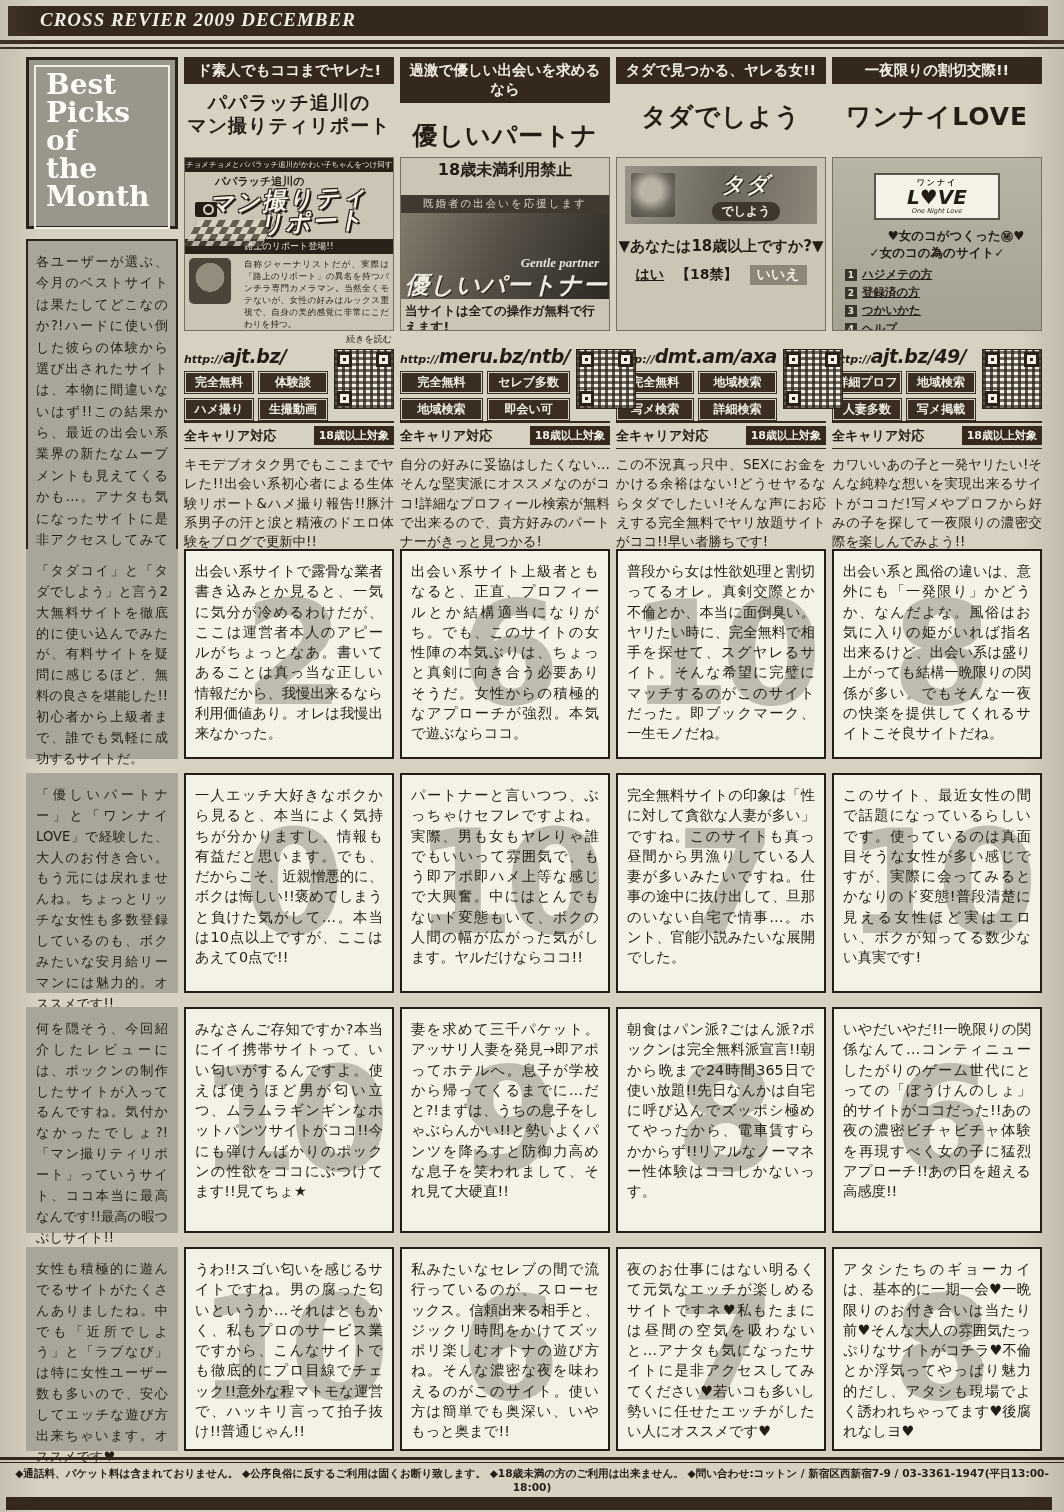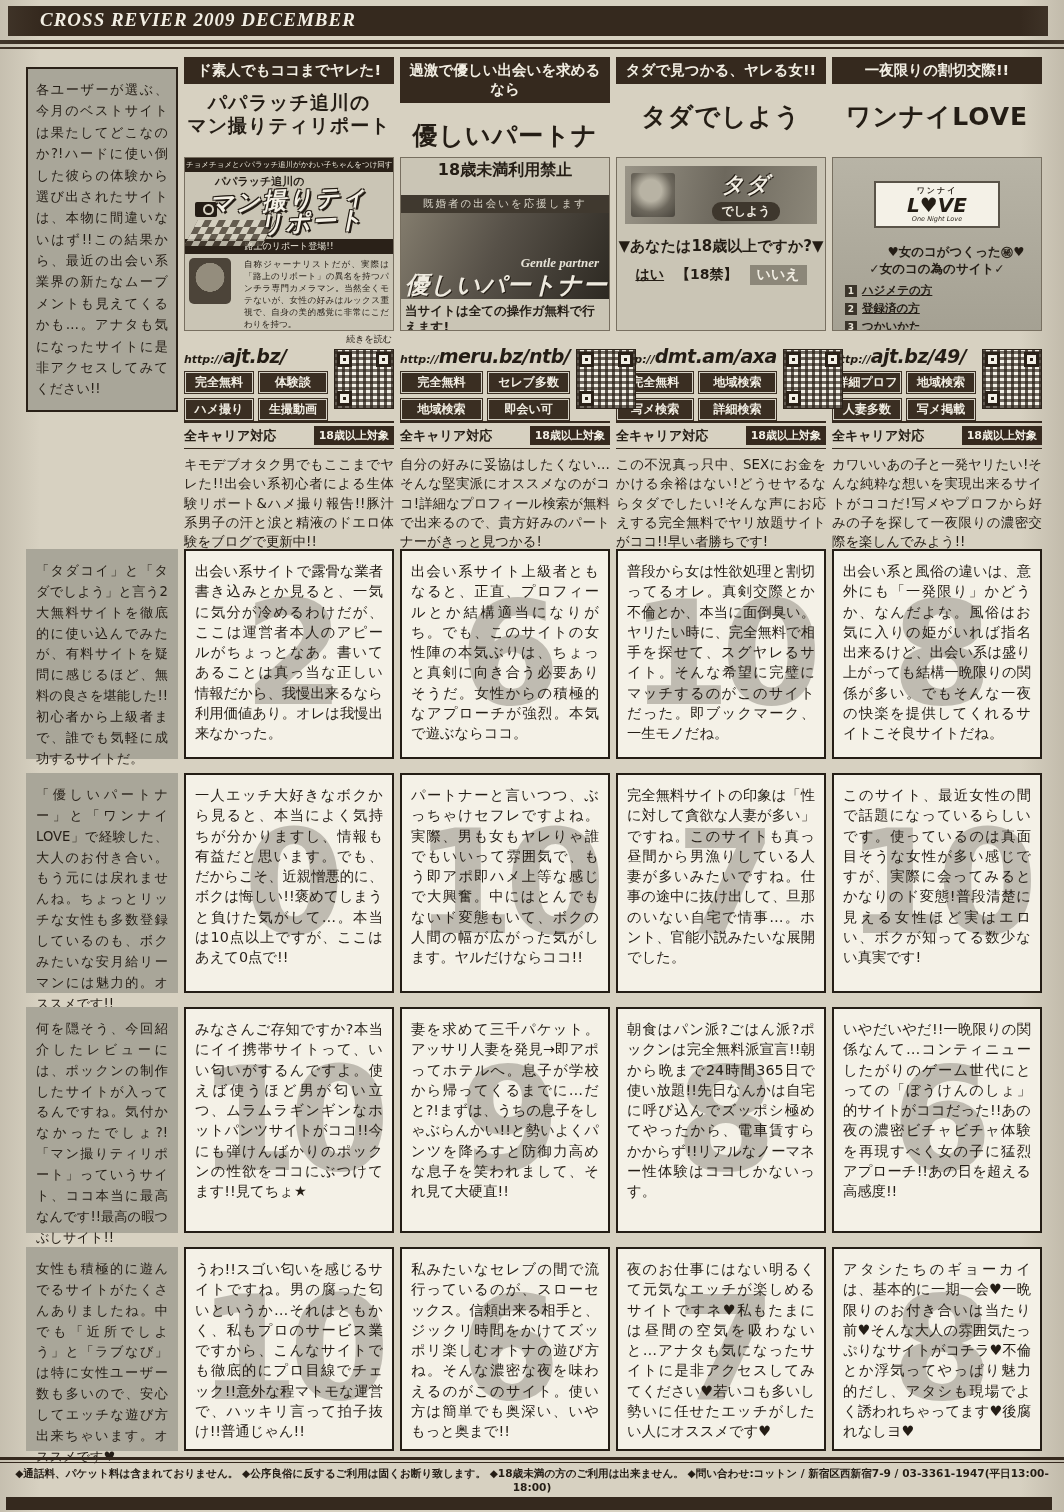--- a/index.html
+++ b/index.html
@@ -106,21 +106,21 @@
         text-shadow:1px 1px 0 #241d15,-1px -1px 0 #241d15;}
   .s3-logo .small{display:inline-block;background:#3e372d;border-radius:9px;font-size:12px;
         font-weight:700;padding:1px 9px;margin-top:2px;}
   .s3-q{font-size:15px;font-weight:800;text-align:center;margin-top:12px;line-height:1.35;}
   .s3-a{display:flex;justify-content:center;align-items:center;gap:12px;margin-top:9px;
         font-size:14px;font-weight:700;}
   .s3-yes{text-decoration:underline;}
   .s3-no{background:#8c8779;color:#f2eee3;padding:1px 7px;}
   
   .s4{height:100%;padding-top:7px;background:linear-gradient(#b8b4a6,#a5a193);box-sizing:border-box;}
-  .s4-logobox{width:122px;margin:16px auto;background:#f4f1e7;border:2px solid #595348;
+  .s4-logobox{width:122px;margin:8px auto;background:#f4f1e7;border:2px solid #595348;
         text-align:center;padding:2px 0 3px;}
   .s4-kana{font-size:8px;font-weight:700;letter-spacing:2px;}
   .s4-love{font-size:20px;font-weight:900;font-style:italic;line-height:0.95;}
   .s4-cap{font-size:6.5px;font-style:italic;}
   .s4-line1{font-size:12.5px;font-weight:800;text-align:center;margin-top:6px;padding-left:38px;}
   .s4-line2{font-size:12.5px;font-weight:700;text-align:center;}
   .s4-menu{margin:5px 12px 0;}
   .s4-item{display:flex;align-items:center;gap:5px;font-size:11.5px;font-weight:700;margin-top:3px;}
   .s4-item .num{width:12px;height:12px;flex:none;background:#3a342a;color:#e9e5d8;font-size:9px;
         display:flex;align-items:center;justify-content:center;}
@@ -137,20 +137,29 @@
 
 <div class="page">
   <header class="masthead">
     <span>CROSS REVIER 2009 DECEMBER</span>
   </header>
   <div class="rules"></div>
 
   <div class="content">
 
     <aside class="c1 rtopspan">
+      <div class="bestpicks">
+        <div class="bp-inner">
+          <div>Best</div>
+          <div>Picks</div>
+          <div>of</div>
+          <div>the</div>
+          <div>Month</div>
+        </div>
+      </div>
       <div class="intro">各ユーザーが選ぶ、今月のベストサイトは果たしてどこなのか?!ハードに使い倒した彼らの体験から選び出されたサイトは、本物に間違いないはず!!この結果から、最近の出会い系業界の新たなムーブメントも見えてくるかも…。アナタも気になったサイトに是非アクセスしてみてください!!</div>
     </aside>
 
     <div class="c1 r4 graycomment">「タダコイ」と「タダでしよう」と言う2大無料サイトを徹底的に使い込んでみたが、有料サイトを疑問に感じるほど、無料の良さを堪能した!!初心者から上級者まで、誰でも気軽に成功するサイトだ。</div>
     <div class="c1 r5 graycomment">「優しいパートナー」と「ワンナイLOVE」で経験した、大人のお付き合い。もう元には戻れませんね。ちょっとリッチな女性も多数登録しているのも、ボクみたいな安月給リーマンには魅力的。オススメです!!</div>
     <div class="c1 r6 graycomment">何を隠そう、今回紹介したレビューには、ポックンの制作したサイトが入ってるんですね。気付かなかったでしょ?!「マン撮りティリポート」っていうサイト、ココ本当に最高なんです!!最高の暇つぶしサイト!!</div>
     <div class="c1 r7 graycomment">女性も積極的に遊んでるサイトがたくさんありましたね。中でも「近所でしよう」と「ラブなび」は特に女性ユーザー数も多いので、安心してエッチな遊び方出来ちゃいます。オススメです♥</div>
 
     <div class="c2 r1">
       <div class="banner">ド素人でもココまでヤレた!</div>

